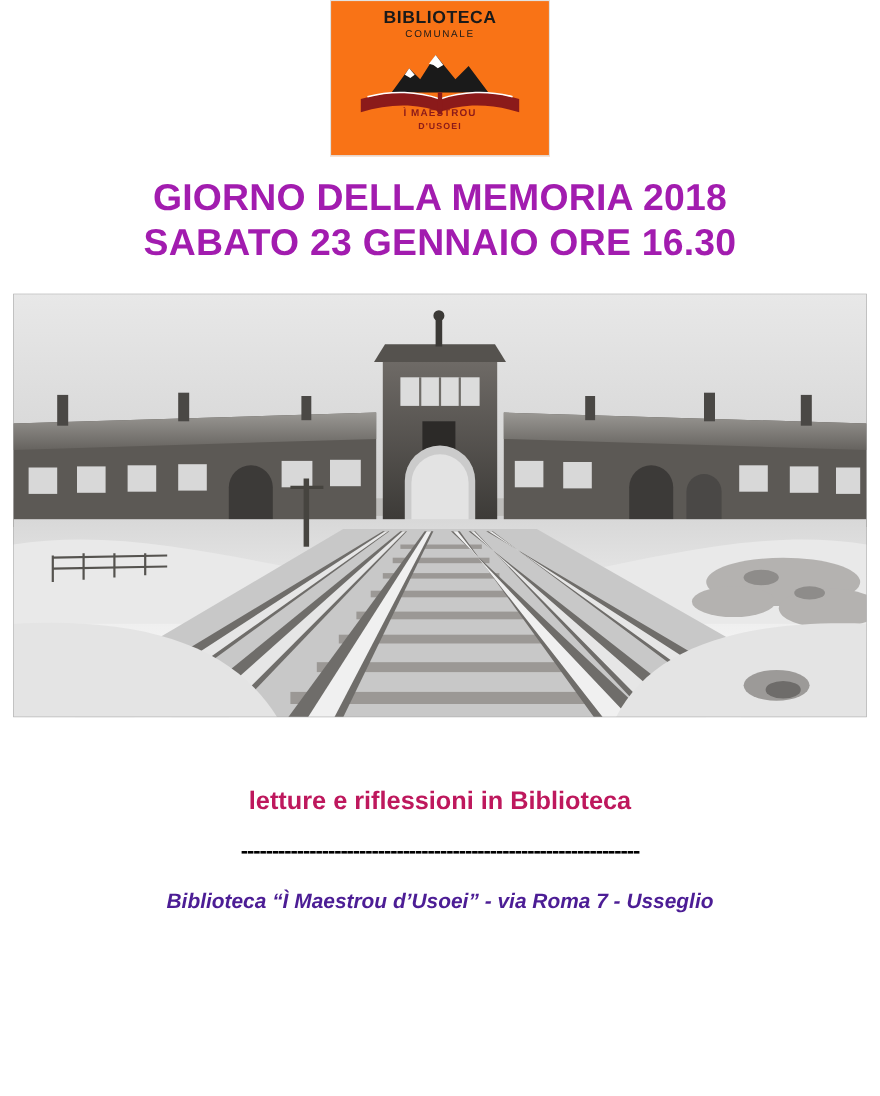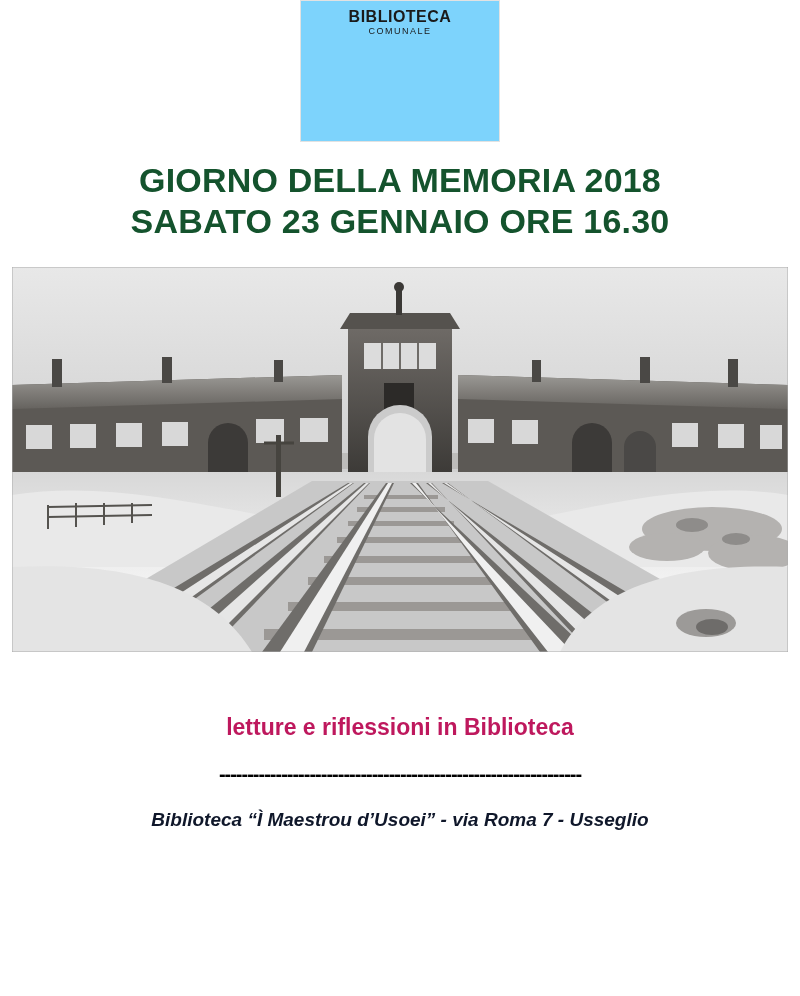--- a/index.html
+++ b/index.html
@@ -34,21 +34,21 @@
     align-items: center;
     justify-content: center;
     position: relative;
   }
   .logo-box {
     width: 200px;
     height: 142px;
     border: 1px solid #e2e2e2;
     box-sizing: border-box;
     position: relative;
-    background: #7dd3fc;
+    background: #f97316;
     display: flex;
     flex-direction: column;
     align-items: center;
   }
   .logo-title {
     font-size: 16px;
     font-weight: bold;
     letter-spacing: 0.5px;
     color: #1a1a1a;
     margin-top: 8px;
@@ -78,21 +78,21 @@
     letter-spacing: 1px;
     line-height: 1.1;
   }
   .logo-name.l1 { bottom: 16px; }
   .logo-name.l2 { bottom: 4px; font-size: 8px; letter-spacing: 1px; }
 
   
   .heading {
     font-size: 34px;
     font-weight: bold;
-    color: #14532d;
+    color: #a21caf;
     text-align: center;
     line-height: 1.22;
     letter-spacing: 0.2px;
     margin-top: 18px;
   }
   .heading .line2 { display: block; }
 
   
   .photo {
     width: 776px;
@@ -128,34 +128,48 @@
     letter-spacing: -1px;
     overflow: hidden;
     white-space: nowrap;
     height: 22px;
     line-height: 22px;
   }
   .footer {
     font-size: 19px;
     font-style: italic;
     font-weight: bold;
-    color: #0f172a;
+    color: #4c1d95;
     text-align: center;
     margin-top: 24px;
   }
 </style>
 </head>
 <body>
 
 <div class="poster">
 
   <div class="logo-wrap">
     <div class="logo-box">
       <div class="logo-title">BIBLIOTECA</div>
       <div class="logo-sub">COMUNALE</div>
+      <div class="logo-art">
+        <svg width="180" height="86" viewBox="0 0 180 86">
+
+          <path d="M46 46 L62 24 L72 34 L86 12 L104 34 L116 22 L134 46 Z" fill="#1a1a1a"></path>
+          <path d="M80 20 L86 12 L93 21 L88 24 L84 21 Z" fill="#ffffff"></path>
+          <path d="M58 30 L62 24 L67 30 L63 33 Z" fill="#ffffff"></path>
+
+          <path d="M18 52 C44 44 70 44 90 52 C110 44 136 44 162 52 L162 64 C136 56 110 56 90 64 C70 56 44 56 18 64 Z" fill="#8b1a1a"></path>
+          <path d="M24 50 C46 44 70 45 90 52 C110 45 134 44 156 50" fill="none" stroke="#ffffff" stroke-width="1.4"></path>
+          <rect x="88" y="46" width="4" height="20" fill="#8b1a1a"></rect>
+        </svg>
+        <div class="logo-name l1">Ì MAESTROU</div>
+        <div class="logo-name l2">D'USOEI</div>
+      </div>
     </div>
   </div>
 
   <div class="heading">
     <span>GIORNO DELLA MEMORIA 2018</span>
     <span class="line2">SABATO 23 GENNAIO ORE 16.30</span>
   </div>
 
   <div class="photo">
     <svg width="776" height="385" viewBox="0 0 776 385" preserveAspectRatio="none">

